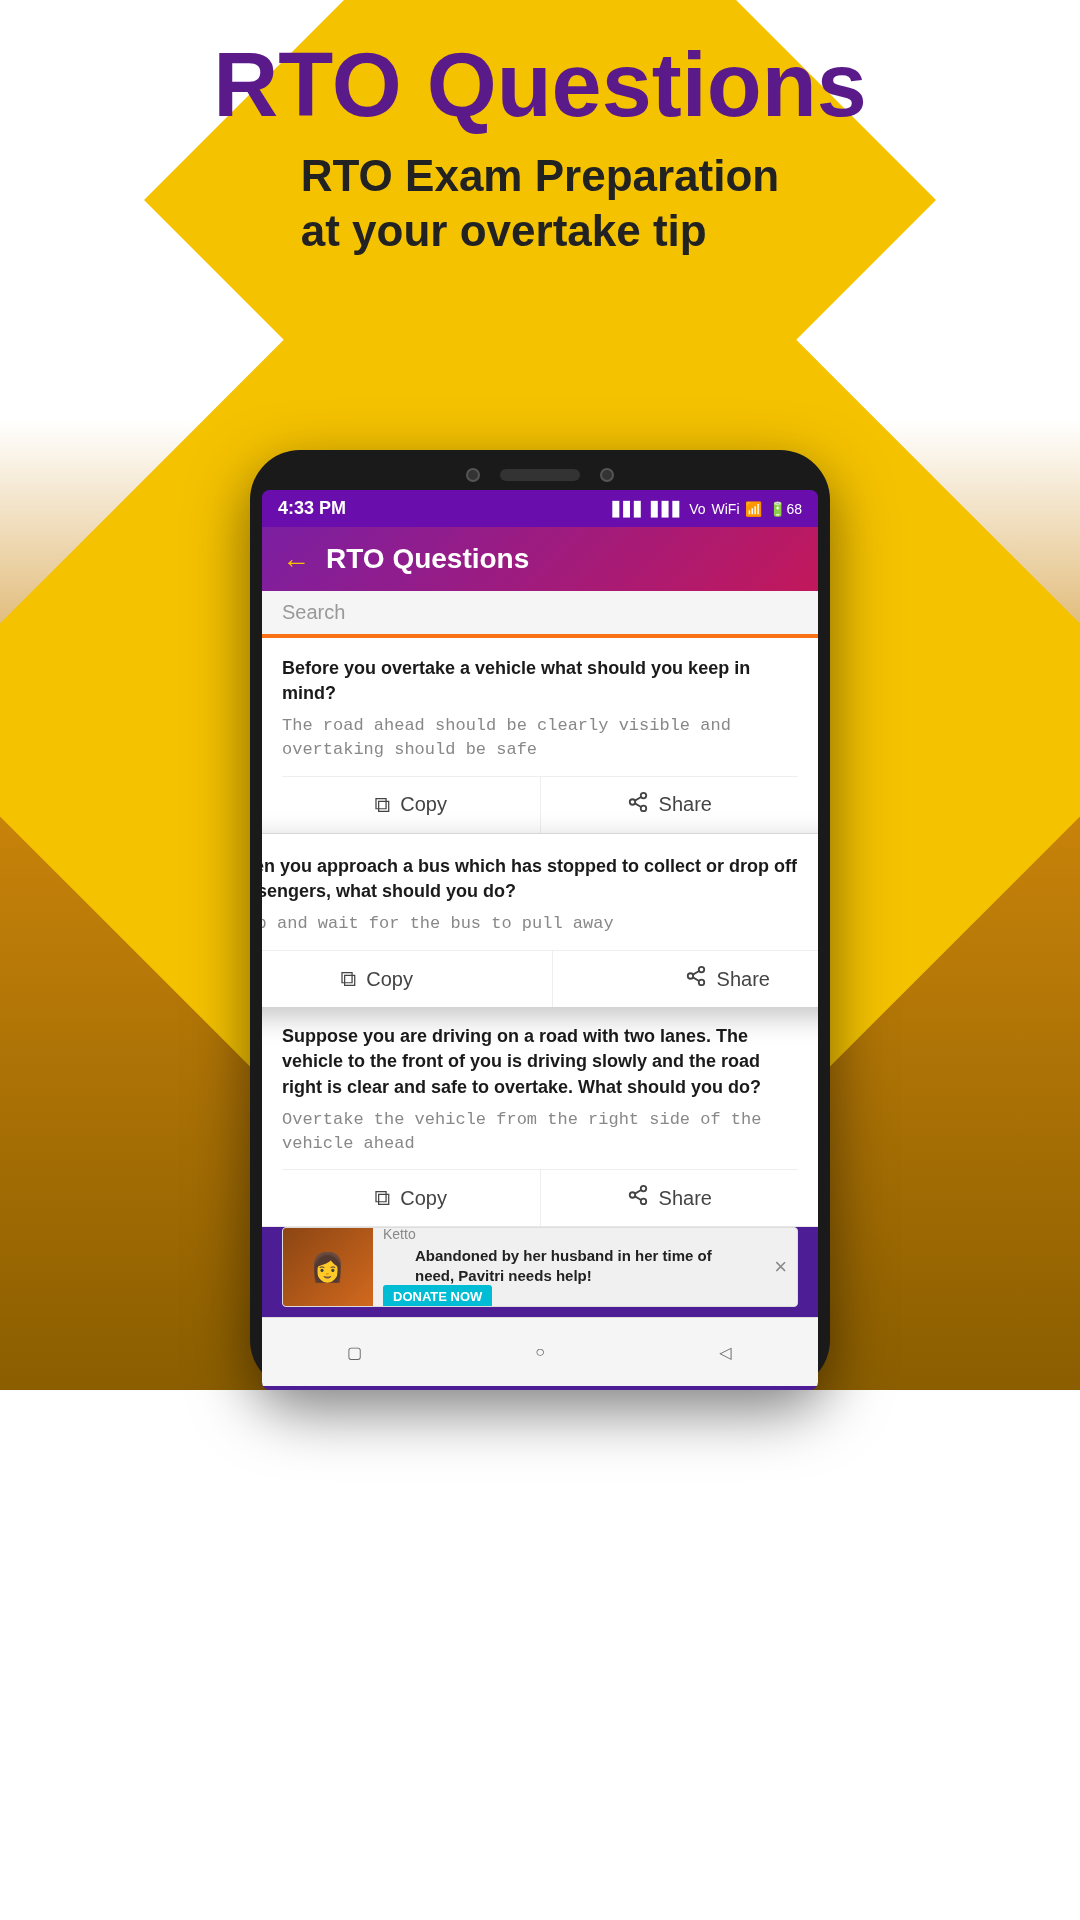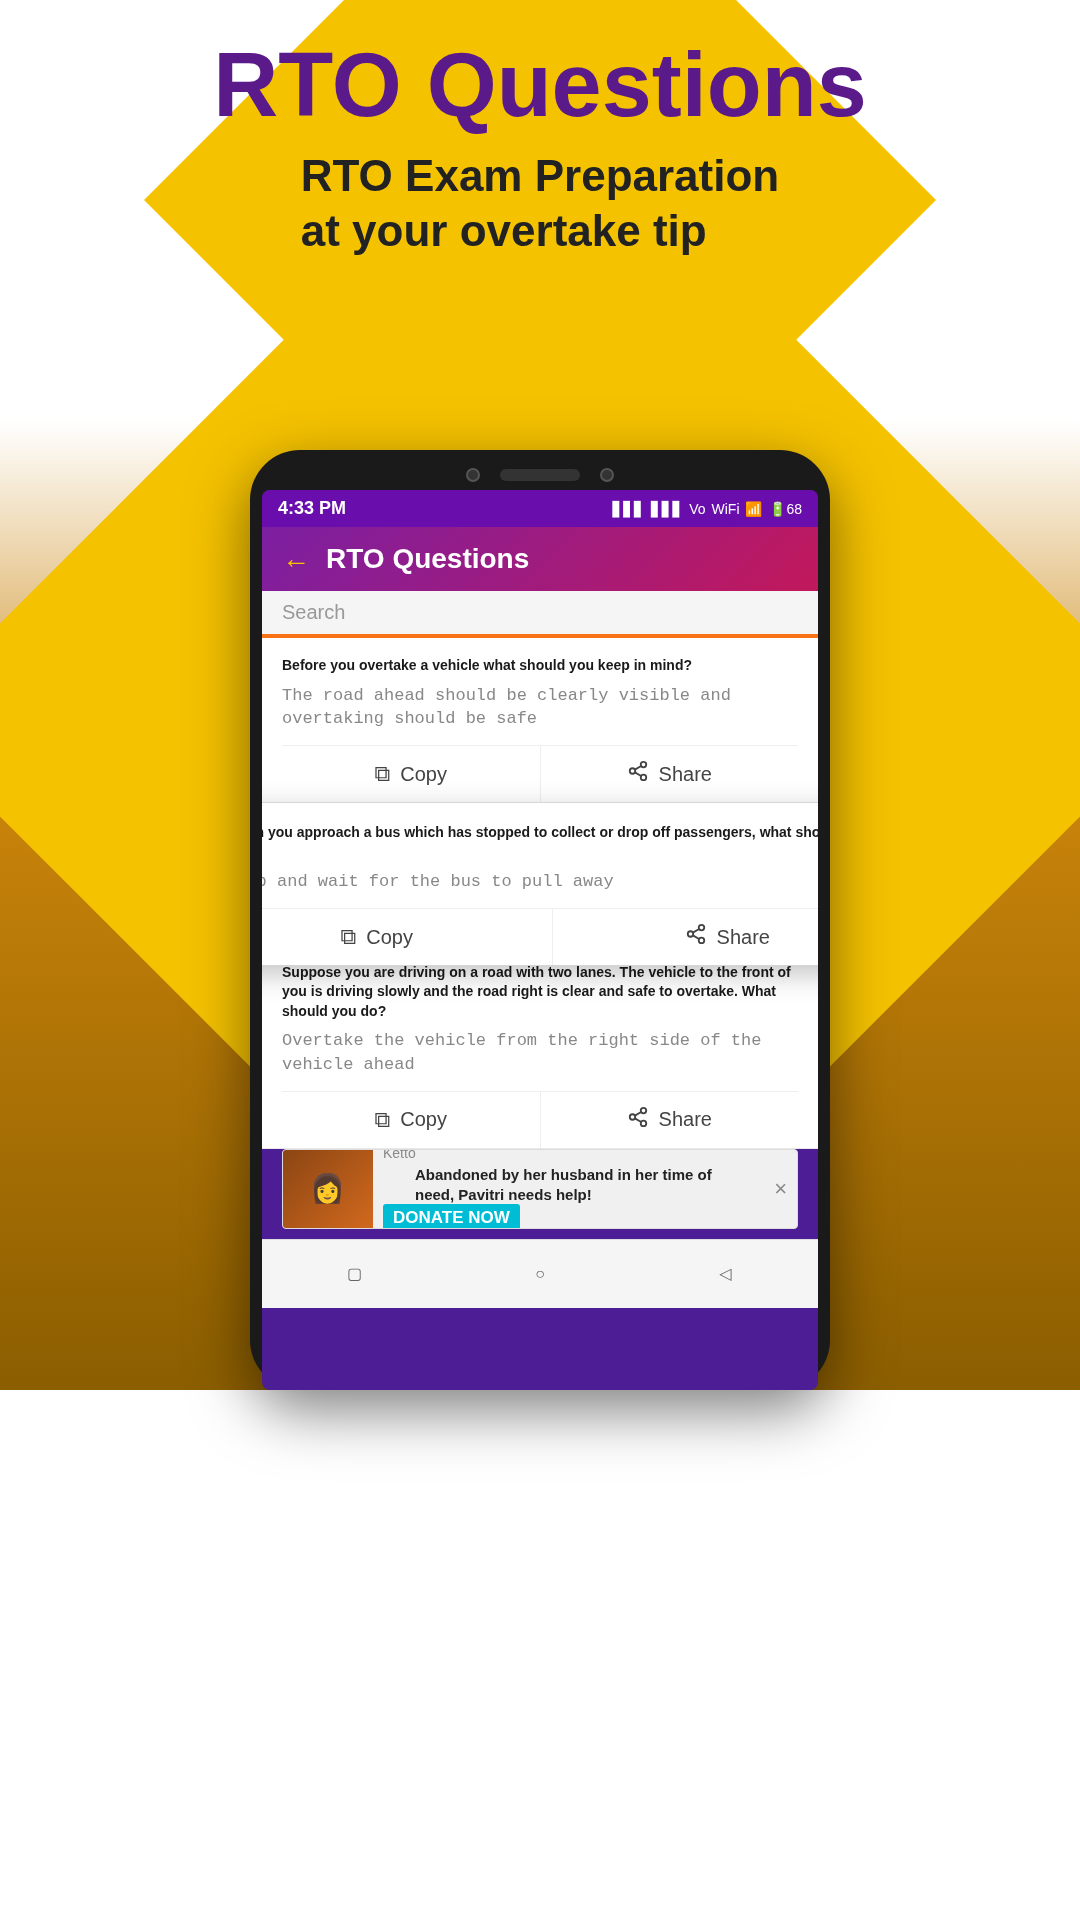--- a/index.html
+++ b/index.html
@@ -189,21 +189,21 @@
     }
 
     
     .question-card {
       background: #ffffff;
       border-bottom: 1px solid #e8e8e8;
       padding: 18px 20px 0 20px;
     }
 
     .question-text {
-      font-size: 14px;
+      font-size: 18px;
       font-weight: 700;
       color: #1a1a1a;
       line-height: 1.4;
       margin-bottom: 8px;
     }
 
     .answer-text {
       font-size: 17px;
       color: #888888;
       line-height: 1.4;
@@ -299,21 +299,21 @@
 
     .ad-brand {
       font-size: 14px;
       color: #888;
       margin-bottom: 4px;
     }
 
     .ad-donate-btn {
       background: #00BCD4;
       color: #fff;
-      font-size: 17px;
+      font-size: 13px;
       font-weight: 700;
       padding: 4px 10px;
       border-radius: 3px;
       display: inline-block;
     }
 
     .ad-close {
       padding: 0 10px;
       color: #888;
       font-size: 22px;

